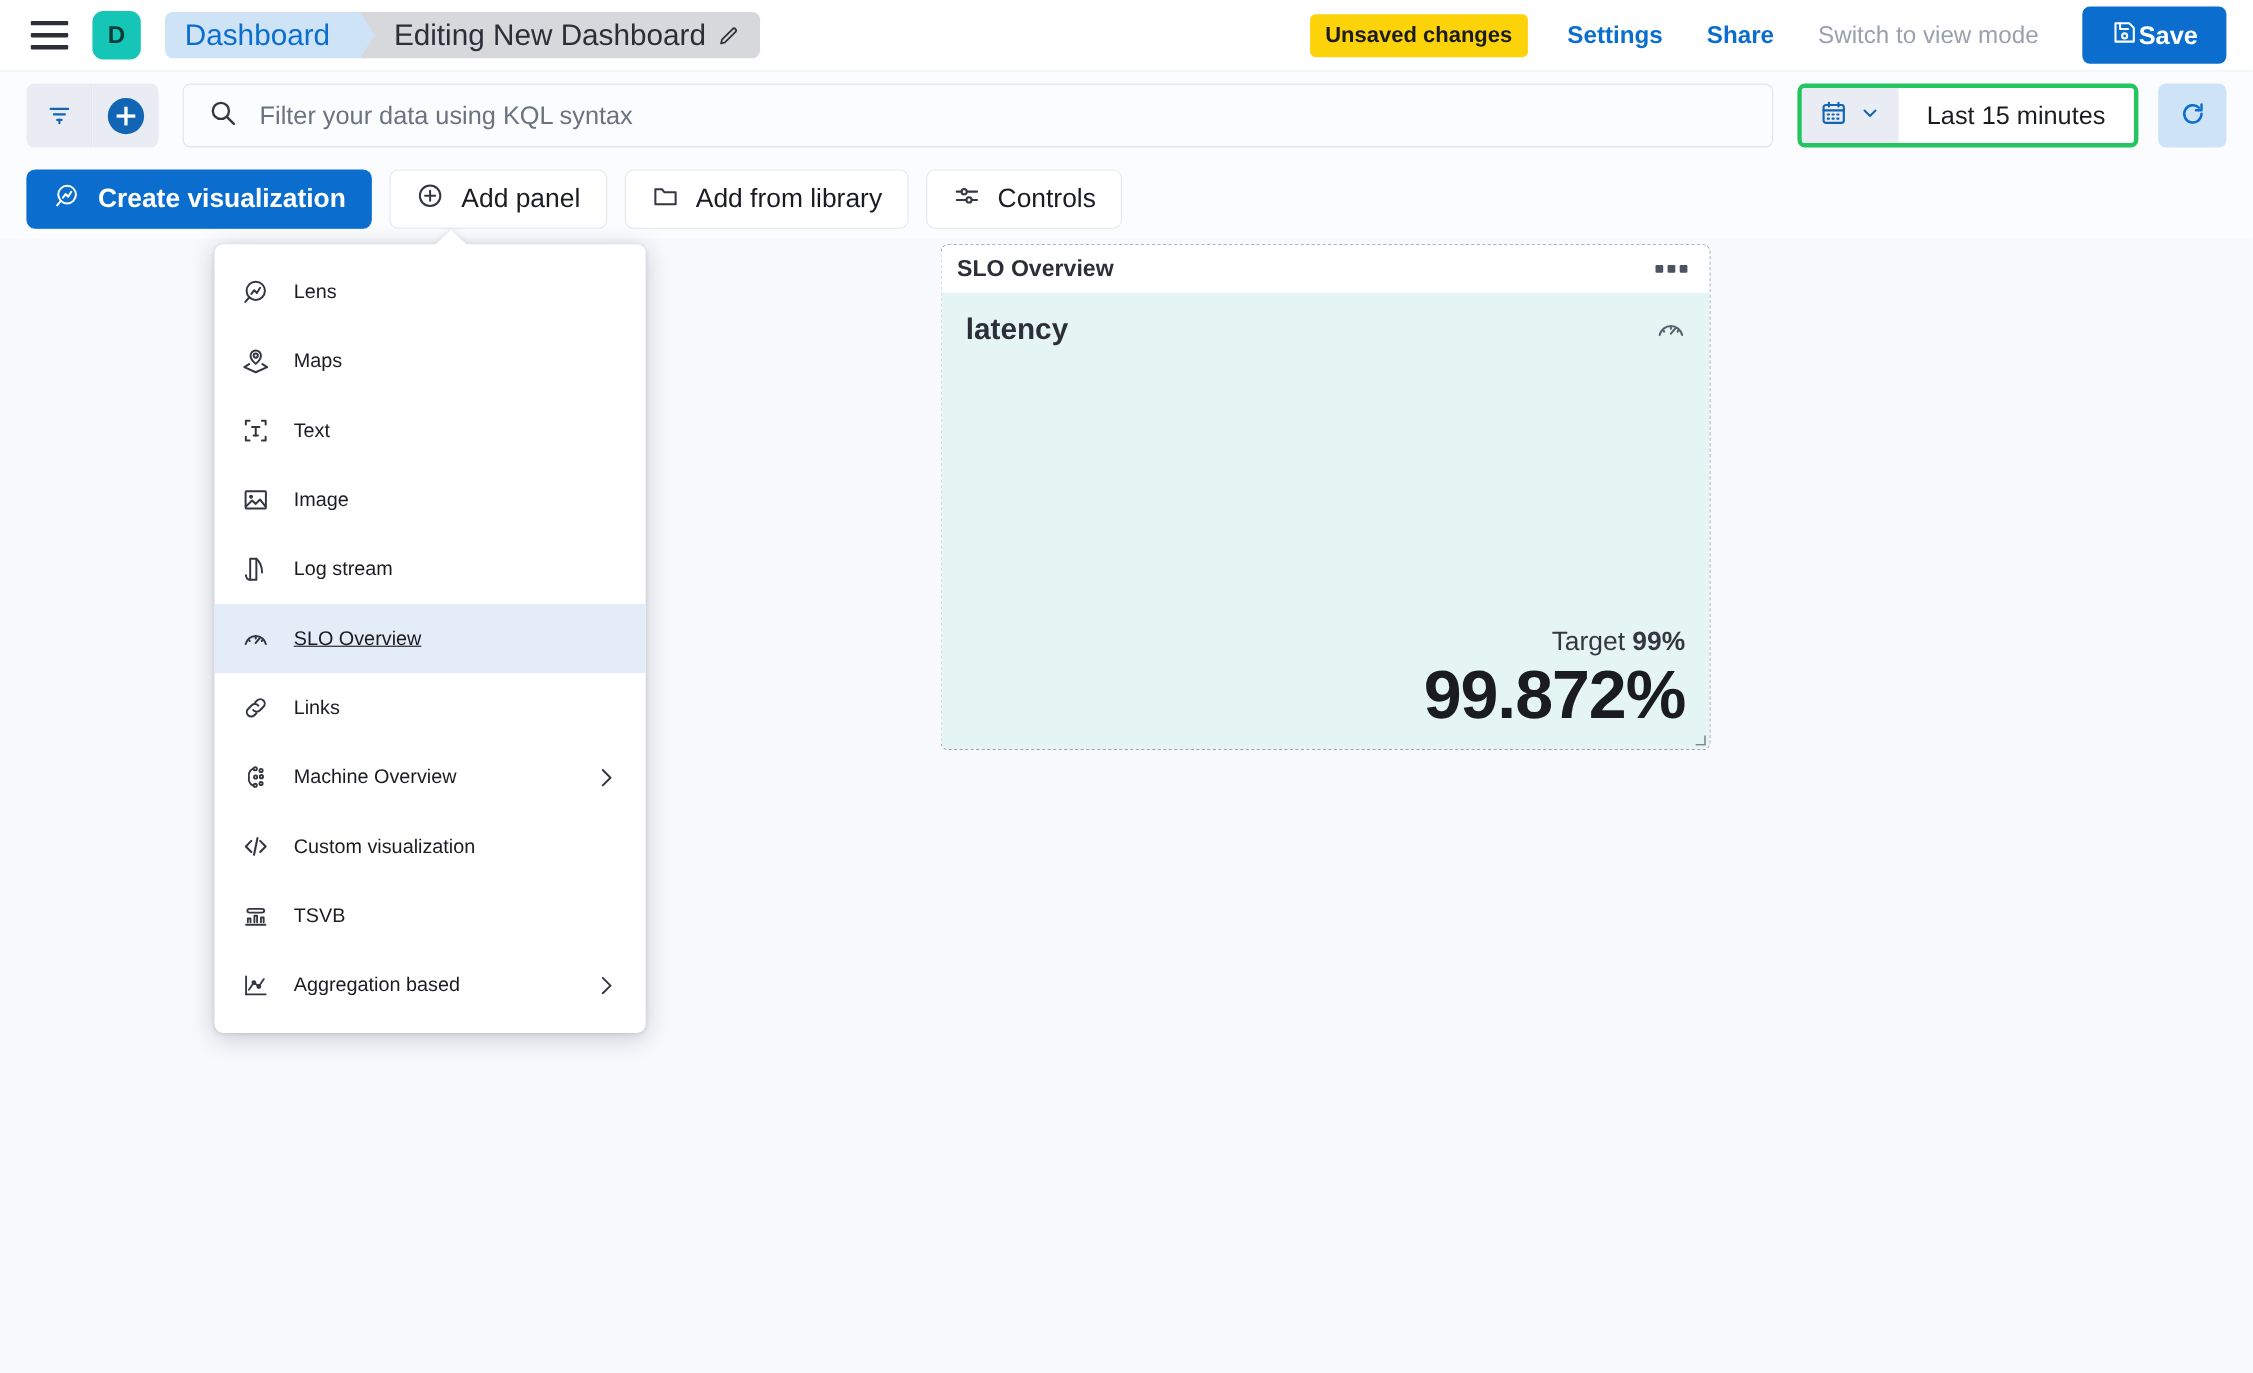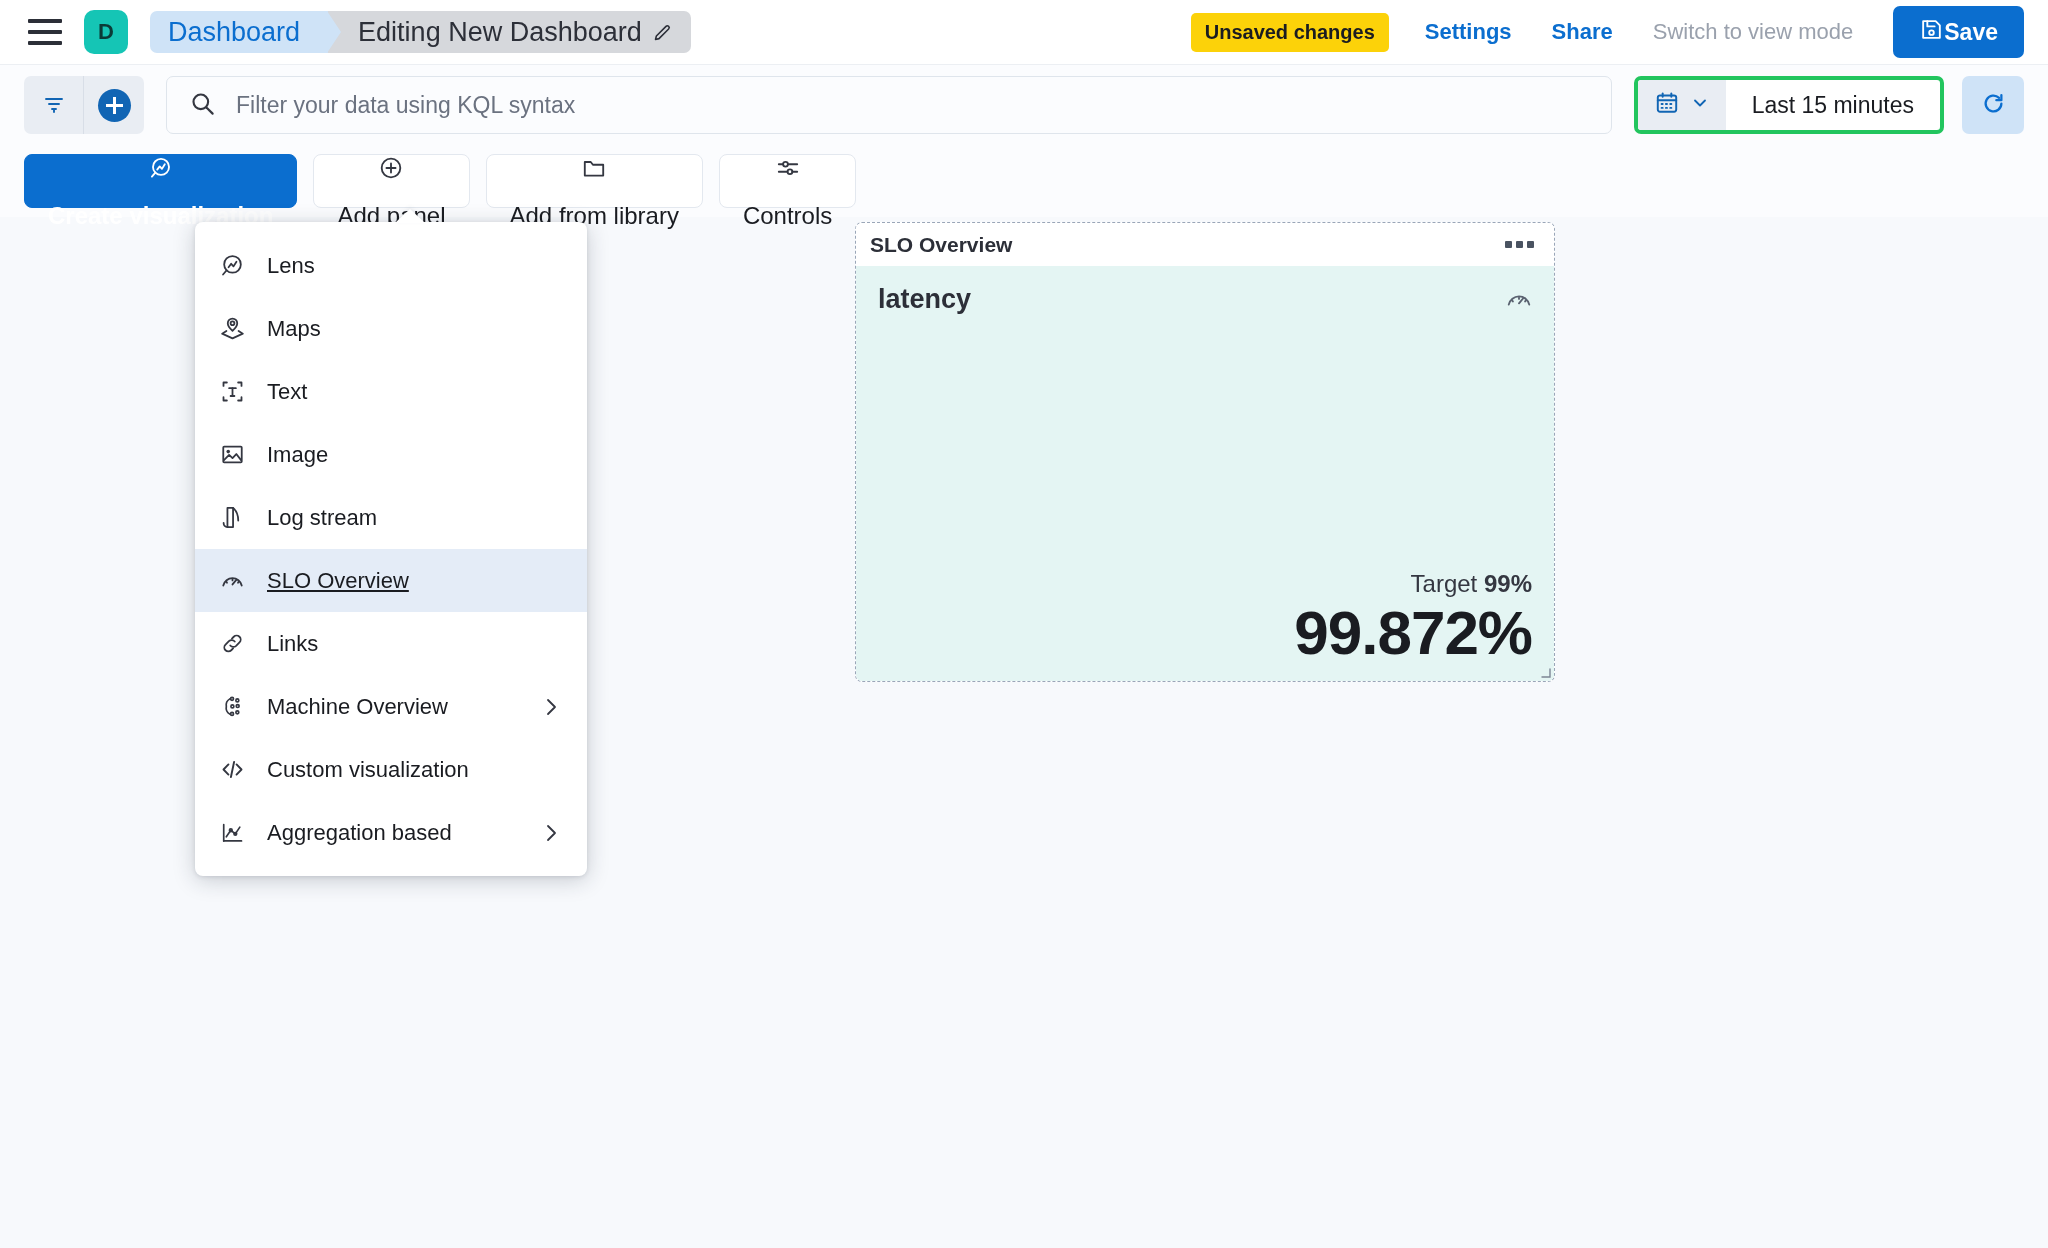--- a/index.html
+++ b/index.html
@@ -202,21 +202,20 @@
     border-radius: 8px;
     display: flex; align-items: center; gap: 15px;
     padding: 0 23px;
     font-size: 24px;
     cursor: pointer;
     background: #ffffff;
     border: 1px solid #e3e8ef;
     color: #1a1c21;
     font-family: "Liberation Sans", sans-serif;
     white-space: nowrap;
-    flex-direction: column;
   }
   .tb-btn.primary {
     background: #0b6ecf;
     border-color: #0b6ecf;
     color: #ffffff;
     font-weight: bold;
   }
 
   
   .content {
@@ -243,21 +242,21 @@
     border-left: 15px solid transparent;
     border-right: 15px solid transparent;
     border-bottom: 14px solid #ffffff;
     filter: drop-shadow(0 -2px 2px rgba(30,40,60,0.07));
   }
   .menu-item {
     display: flex; align-items: center;
     gap: 20px;
     padding: 0 24px 0 23px;
     height: 63px;
-    font-size: 22px;
+    font-size: 18px;
     color: #1a1c21;
     cursor: pointer;
   }
   .menu-item.selected { background: #e4ecf7; }
   .menu-item.selected .menu-label { text-decoration: underline; }
   .menu-icon { width: 29px; height: 29px; display: flex; align-items: center; justify-content: center; flex: 0 0 29px; }
   .menu-label { flex: 1; }
   .menu-arrow { display: flex; align-items: center; }
 
   
@@ -555,20 +554,30 @@
       <span class="menu-icon">
         <svg width="27" height="27" viewBox="0 0 24 24" fill="none" stroke="#343741" stroke-width="1.7" stroke-linecap="round" stroke-linejoin="round">
           <path d="M8.4 7.5L4 12l4.4 4.5"></path>
             <path d="M15.6 7.5L20 12l-4.4 4.5"></path>
           <path d="M13.4 5.3l-2.8 13.4"></path>
         </svg>
       </span>
       <span class="menu-label">Custom visualization</span>
     </div>
 
+    <div class="menu-item">
+      <span class="menu-icon">
+        <svg width="27" height="27" viewBox="0 0 24 24" fill="none" stroke="#343741" stroke-width="1.5" stroke-linecap="round" stroke-linejoin="round">
+          <path d="M7 6.5h10c1.2 0 1.8.7 1.8 1.5S18.2 9.5 17 9.5H7c-1.2 0-1.8-.7-1.8-1.5S5.8 6.5 7 6.5z"></path>
+          <path d="M5.6 17.3v-3.1h2.2v3.1M10.9 17.3v-5.3h2.2v5.3M16.2 17.3v-3.9h2.2v3.9"></path>
+          <path d="M4.2 19.3h15.6"></path>
+        </svg>
+      </span>
+      <span class="menu-label">TSVB</span>
+    </div>
 
     <div class="menu-item">
       <span class="menu-icon">
         <svg width="27" height="27" viewBox="0 0 24 24" fill="none" stroke="#343741" stroke-width="1.5" stroke-linecap="round" stroke-linejoin="round">
           <path d="M4.2 19.5V5"></path>
             <path d="M4.2 19.5H20"></path>
           <path d="M6.5 15.8l4-5.8 4 3.2 4-6"></path>
           <circle cx="10.5" cy="10" r="1.2"></circle>
             <circle cx="14.5" cy="13.2" r="1.2"></circle>
         </svg>

